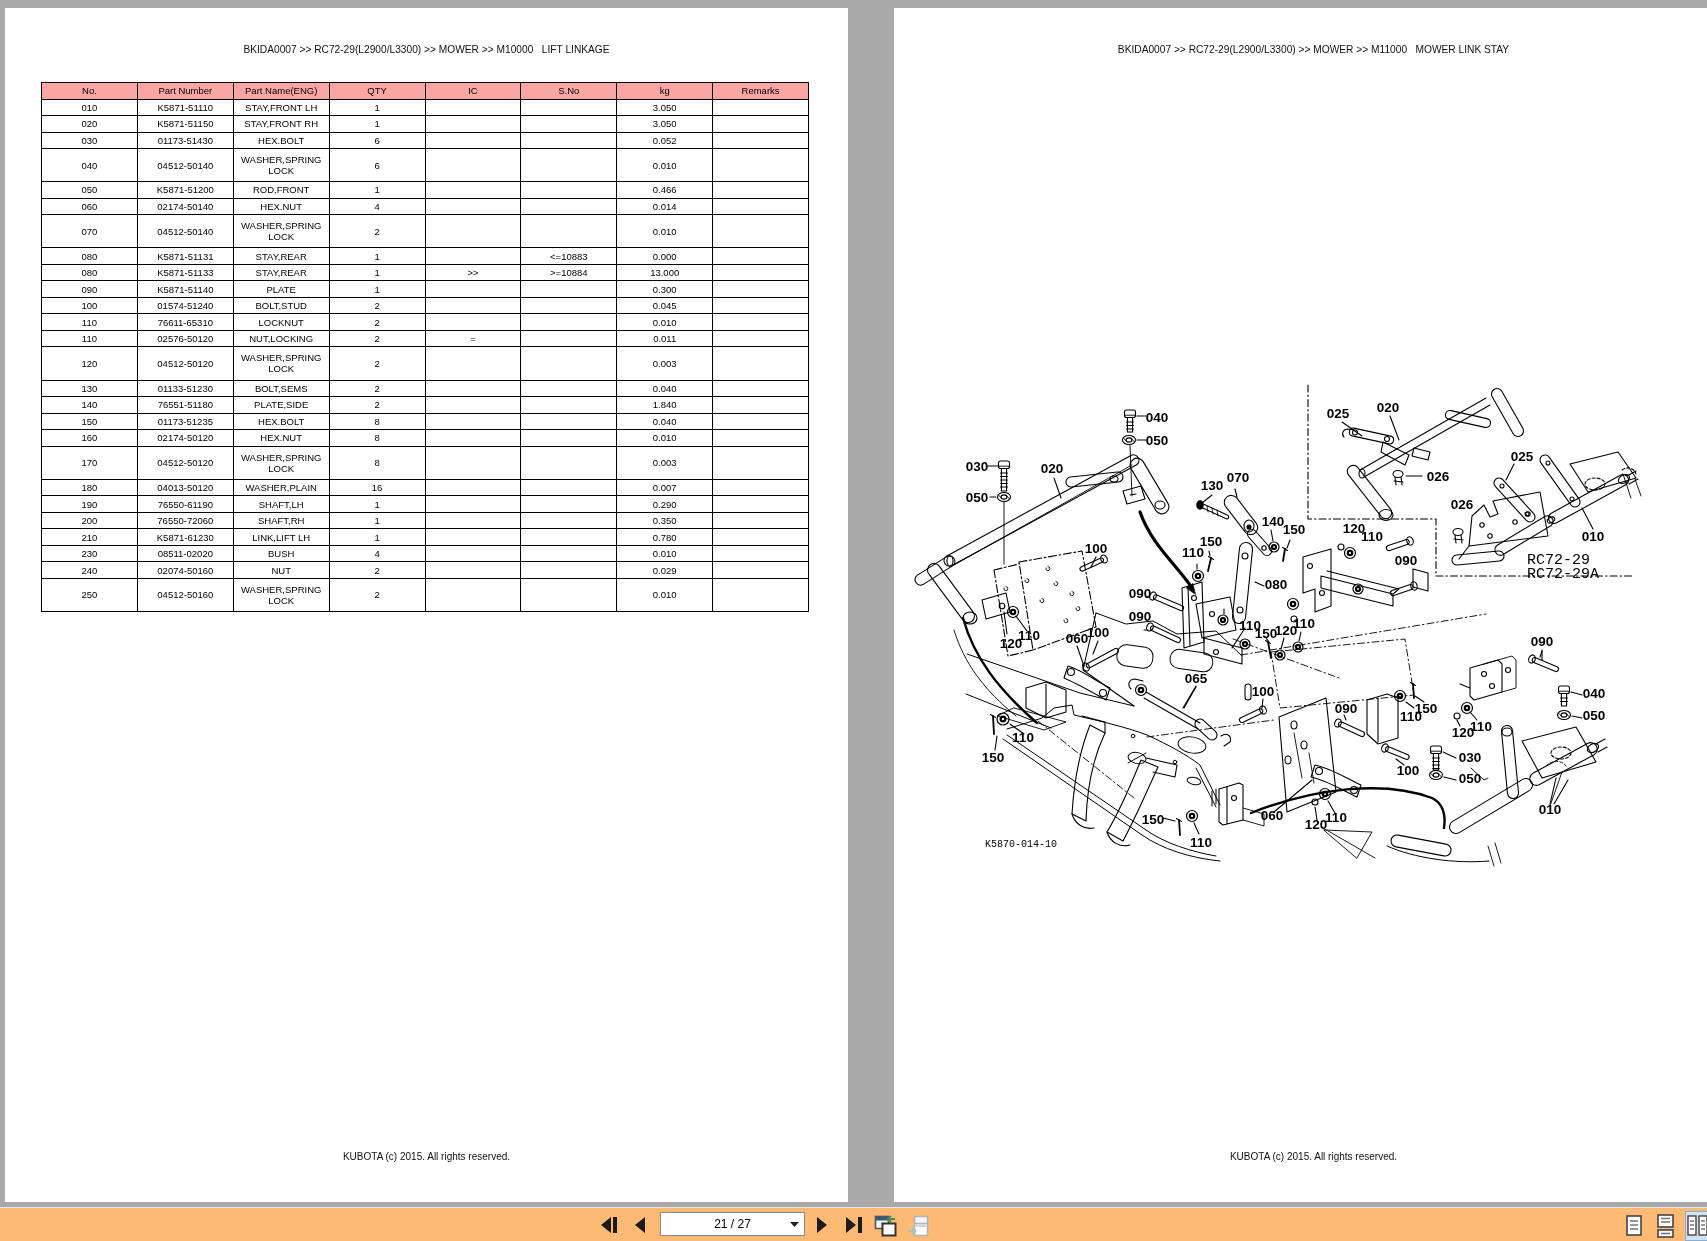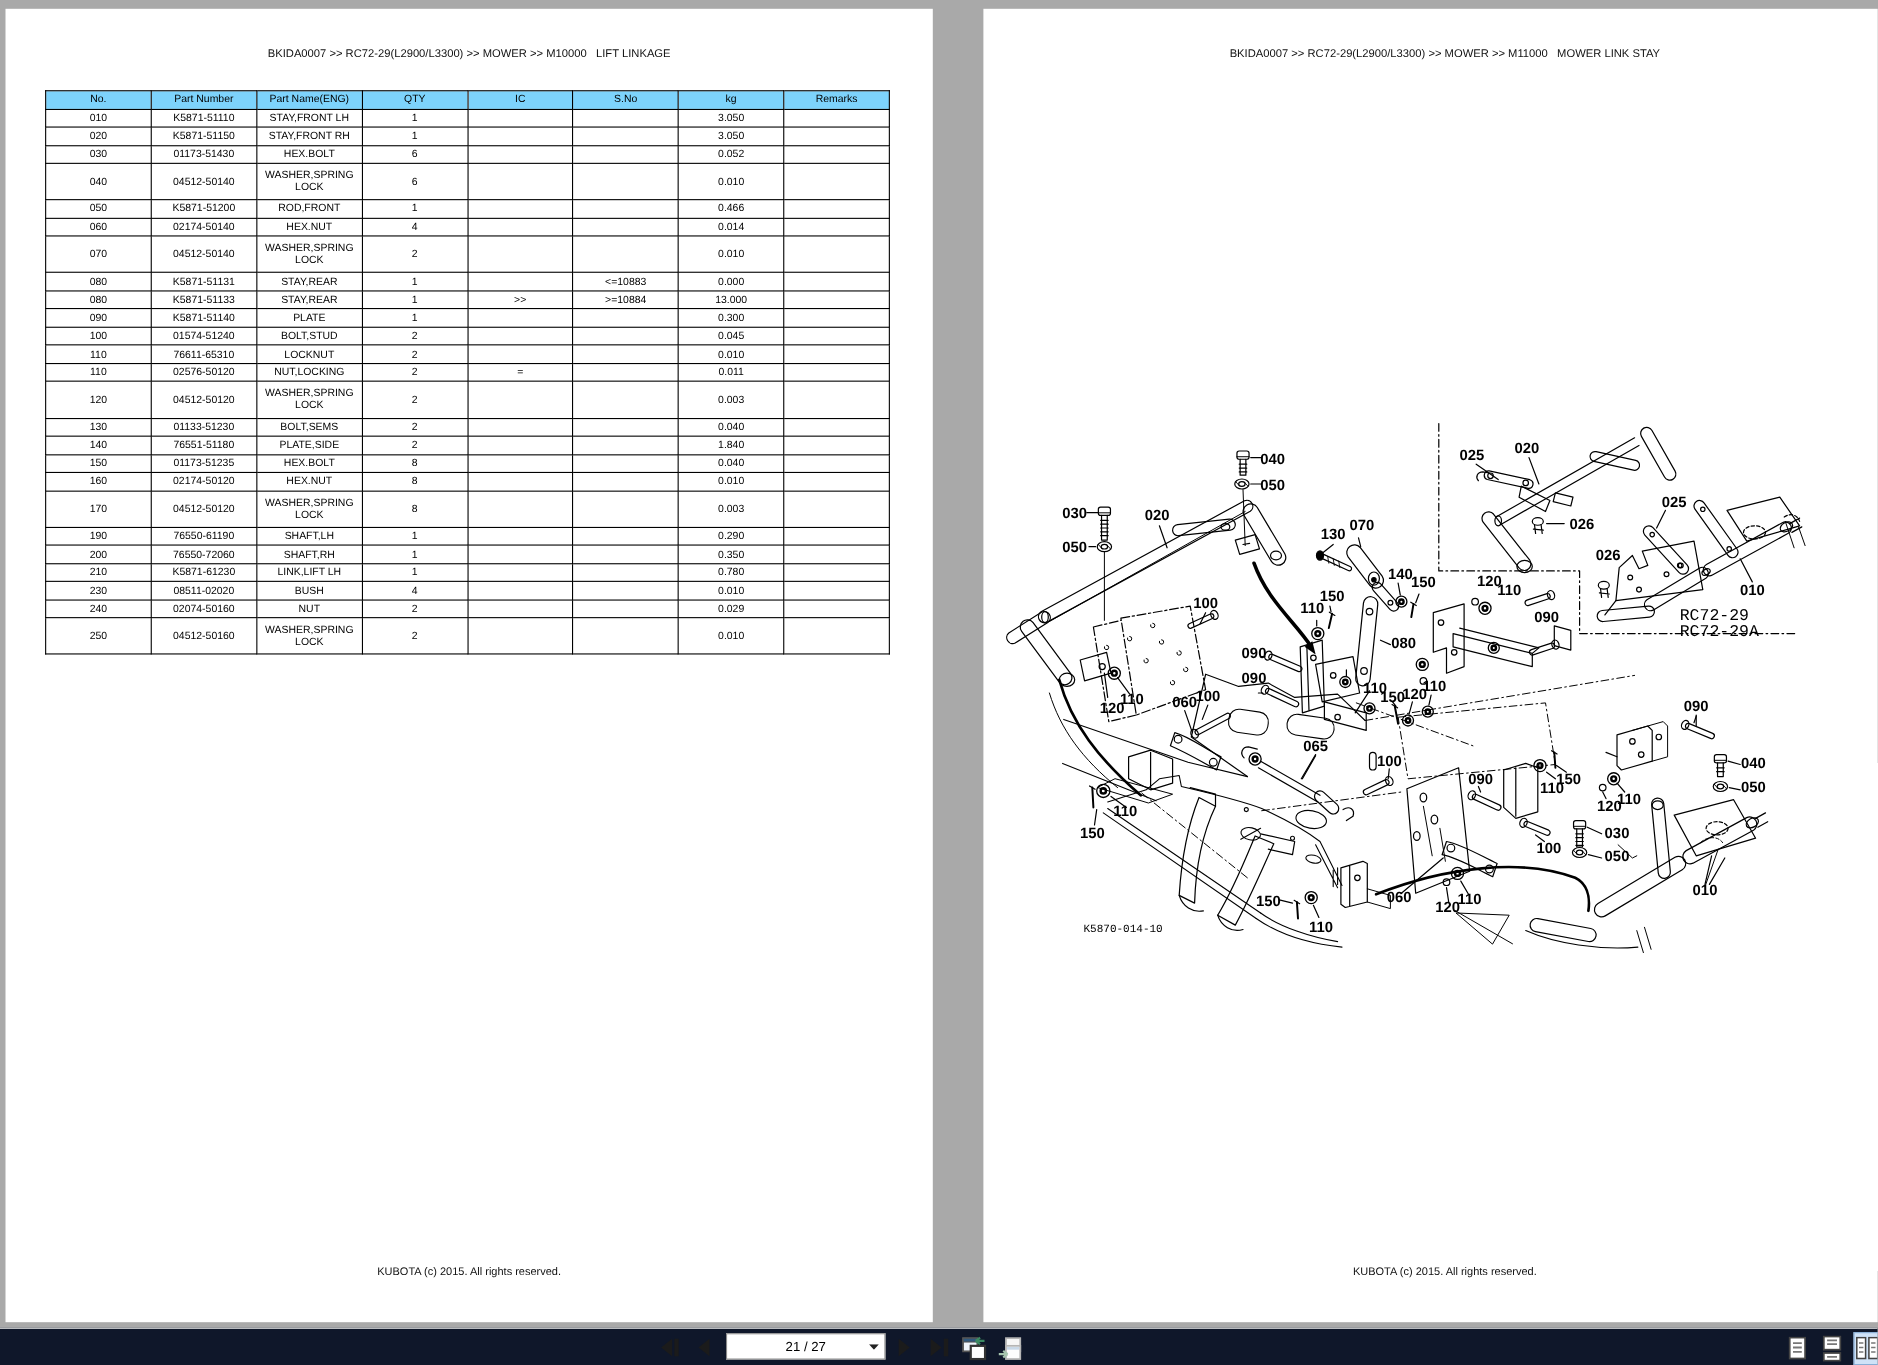--- a/index.html
+++ b/index.html
@@ -8,25 +8,25 @@
   .page{position:absolute;background:#ffffff;top:8px;height:1194px;text-decoration:underline;}
   .ptitle{position:absolute;top:36px;left:0;width:100%;text-align:center;
           font-size:10.2px;color:#111;white-space:pre;}
   .pfoot{position:absolute;top:1143px;left:0;width:100%;text-align:center;
          font-size:10px;color:#111;}
   table.parts{border-collapse:collapse;table-layout:fixed;
       position:absolute;left:36px;top:74px;width:768px;
       font-size:9.5px;color:#000;}
   table.parts td{border:1px solid #000;text-align:center;vertical-align:middle;
       padding:0;overflow:hidden;line-height:11px;}
-  table.parts tr.h td{background:#7dd3fc;height:15.5px;}
+  table.parts tr.h td{background:#fca5a5;height:15.5px;}
   table.parts tr.s td{height:15.5px;}
   table.parts tr.d td{height:32.2px;}
   .toolbar{position:absolute;left:0;top:1207px;width:1707px;height:34px;
-      background:#0f172a;border-top:1px solid #e5e5e5;}
+      background:#fdba74;border-top:1px solid #e5e5e5;}
 </style>
 </head>
 <body>
 
 <div style="position:absolute;left:0;top:0;width:1707px;height:1207px;background:#a9a9a9;"></div>
 
 <div class="page" style="left:5px;width:843px;">
 
   <div class="ptitle">BKIDA0007 &gt;&gt; RC72-29(L2900/L3300) &gt;&gt; MOWER &gt;&gt; M10000&nbsp;&nbsp;&nbsp;LIFT LINKAGE</div>
 
@@ -233,20 +233,30 @@
           <td></td>
         </tr>
     <tr class="d">
           <td>170</td>
           <td>04512-50120</td>
           <td>WASHER,SPRING<br>LOCK</td>
           <td>8</td>
           <td></td>
           <td></td>
           <td>0.003</td>
+          <td></td>
+        </tr>
+    <tr class="s">
+          <td>180</td>
+          <td>04013-50120</td>
+          <td>WASHER,PLAIN</td>
+          <td>16</td>
+          <td></td>
+          <td></td>
+          <td>0.007</td>
           <td></td>
         </tr>
     <tr class="s">
           <td>190</td>
           <td>76550-61190</td>
           <td>SHAFT,LH</td>
           <td>1</td>
           <td></td>
           <td></td>
           <td>0.290</td>

